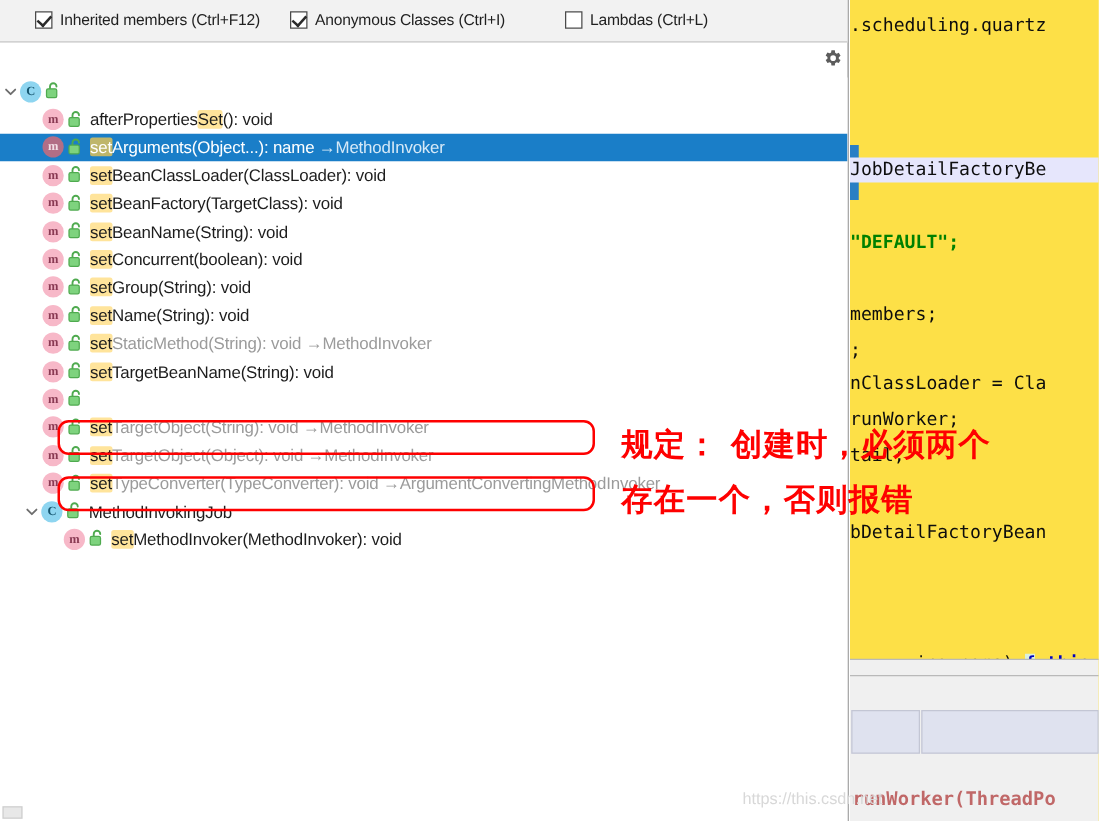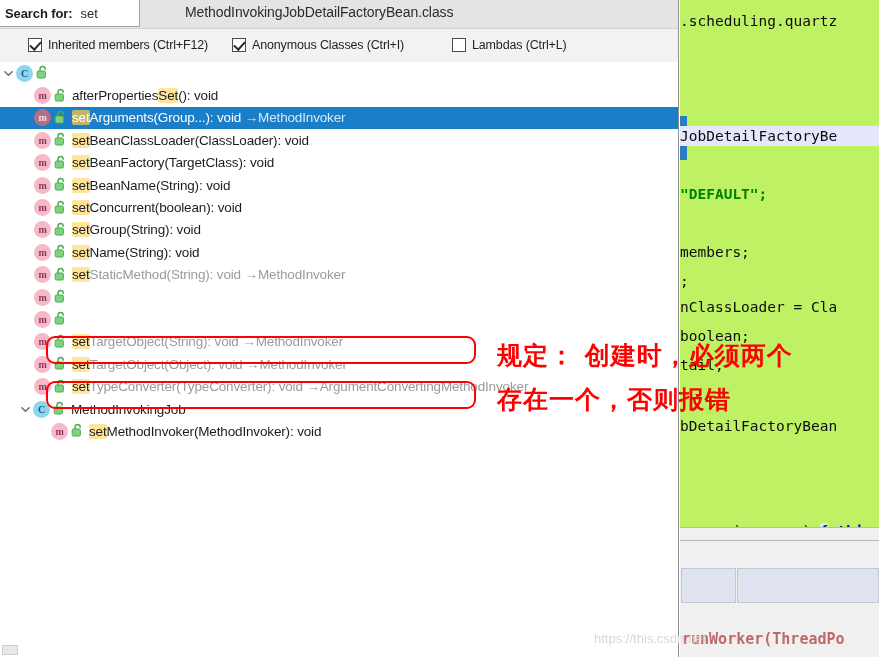--- a/index.html
+++ b/index.html
@@ -101,21 +101,21 @@
 
   
   .redbox{
     position:absolute;border:2.5px solid #fe0000;border-radius:9px;
     pointer-events:none;
   }
 
   
   #editor{
     position:absolute;left:680px;top:0;width:199px;height:657px;
-    background:#bef264;overflow:hidden;
+    background:#fde047;overflow:hidden;
     font-family:"DejaVu Sans Mono","Liberation Mono",monospace;
     font-size:14.5px;
   }
   .code-line{position:absolute;left:0;white-space:pre;line-height:19px;}
   .kw{color:#0000c0;font-weight:bold;}
   .str{color:#008000;font-weight:bold;}
   .plain{color:#0d0d0d;}
   .hl-line{
     position:absolute;left:0;width:199px;height:20px;background:#e6e6fc;
   }
@@ -145,27 +145,20 @@
 
   .scroll-nub{position:absolute;left:2px;bottom:2px;width:14px;height:8px;background:#e8e8e8;border:1px solid #cfcfcf;}
 </style>
 </head>
 <body>
 
 <div id="root">
 
   <div id="structure-panel">
 
-    <div class="sp-header">
-      <div class="search-box">
-        <span class="search-label">Search for:</span>
-        <span class="search-value">set</span>
-      </div>
-      <div class="sp-title">MethodInvokingJobDetailFactoryBean.class</div>
-    </div>
 
     <div class="filter-row">
 
       <div class="chk-item" style="left:28px;">
         <span class="chk-box checked"></span>
         <span class="chk-label">Inherited members (Ctrl+F12)</span>
       </div>
 
       <div class="chk-item" style="left:232px;justify-content:flex-end;">
         <span class="chk-box checked"></span>
@@ -204,21 +197,21 @@
               <rect x="1.2" y="6" width="8.2" height="7" rx="1.3" fill="#7ed37e" stroke="#4faa4f" stroke-width="1"></rect>
             </svg></span>
           <span class="nm"><span>afterProperties</span><span class="hl">Set</span><span class="">(): void</span></span>
         </div>
         <div class="row ind-1 sel">
           <span class="ico mth">m</span>
           <span class="lock"><svg width="13" height="15" viewBox="0 0 13 15">
               <path d="M4 6V4.2A2.6 2.6 0 0 1 9.2 4.2" stroke="#4faa4f" stroke-width="1.5" fill="none" stroke-linecap="round"></path>
               <rect x="1.2" y="6" width="8.2" height="7" rx="1.3" fill="#7ed37e" stroke="#4faa4f" stroke-width="1"></rect>
             </svg></span>
-          <span class="nm"><span class="hl">set</span><span class="">Arguments(Group...): void</span><span class="owner"> →MethodInvoker</span></span>
+          <span class="nm"><span class="hl">set</span><span class="">Arguments(Object...): name</span><span class="owner"> →MethodInvoker</span></span>
         </div>
         <div class="row ind-1">
           <span class="ico mth">m</span>
           <span class="lock"><svg width="13" height="15" viewBox="0 0 13 15">
               <path d="M4 6V4.2A2.6 2.6 0 0 1 9.2 4.2" stroke="#4faa4f" stroke-width="1.5" fill="none" stroke-linecap="round"></path>
               <rect x="1.2" y="6" width="8.2" height="7" rx="1.3" fill="#7ed37e" stroke="#4faa4f" stroke-width="1"></rect>
             </svg></span>
           <span class="nm"><span class="hl">set</span><span class="">BeanClassLoader(ClassLoader): void</span></span>
         </div>
         <div class="row ind-1">
@@ -268,20 +261,21 @@
               <rect x="1.2" y="6" width="8.2" height="7" rx="1.3" fill="#7ed37e" stroke="#4faa4f" stroke-width="1"></rect>
             </svg></span>
           <span class="nm"><span class="hl">set</span><span class="dim">StaticMethod(String): void</span><span class="owner"> →MethodInvoker</span></span>
         </div>
         <div class="row ind-1">
           <span class="ico mth">m</span>
           <span class="lock"><svg width="13" height="15" viewBox="0 0 13 15">
               <path d="M4 6V4.2A2.6 2.6 0 0 1 9.2 4.2" stroke="#4faa4f" stroke-width="1.5" fill="none" stroke-linecap="round"></path>
               <rect x="1.2" y="6" width="8.2" height="7" rx="1.3" fill="#7ed37e" stroke="#4faa4f" stroke-width="1"></rect>
             </svg></span>
+          <span class="nm"><span class="hl">set</span><span class="">TargetBeanName(String): void</span></span>
         </div>
         <div class="row ind-1">
           <span class="ico mth">m</span>
           <span class="lock"><svg width="13" height="15" viewBox="0 0 13 15">
               <path d="M4 6V4.2A2.6 2.6 0 0 1 9.2 4.2" stroke="#4faa4f" stroke-width="1.5" fill="none" stroke-linecap="round"></path>
               <rect x="1.2" y="6" width="8.2" height="7" rx="1.3" fill="#7ed37e" stroke="#4faa4f" stroke-width="1"></rect>
             </svg></span>
         </div>
         <div class="row ind-1">
           <span class="ico mth">m</span>
@@ -343,21 +337,21 @@
     <div class="hl-line" style="top:126px;"></div>
 
     <div class="code-line plain" style="top:12px;">.scheduling.quartz</div>
     <div class="code-line plain" style="top:127px;">JobDetailFactoryBe</div>
     <div class="code-line str" style="top:185px;">"DEFAULT";</div>
 
 
     <div class="code-line plain" style="top:243px;">members;</div>
     <div class="code-line plain" style="top:272px;">;</div>
     <div class="code-line plain" style="top:298px;">nClassLoader = Cla</div>
-    <div class="code-line plain" style="top:327px;">boolean;</div>
+    <div class="code-line plain" style="top:327px;">runWorker;</div>
     <div class="code-line plain" style="top:356px;">tail;</div>
     <div class="code-line plain" style="top:417px;">bDetailFactoryBean</div>
 
     <div class="code-line" style="top:503px;">
       <span class="plain">ing name) </span><span class="brace-hl kw">{</span><span class="plain"> </span><span class="kw">this.n</span>
     </div>
 
     <div class="ed-sep" style="top:527px;"></div>
     <div class="ed-panel" style="top:528px;height:129px;"></div>
     <div class="ed-sep" style="top:540px;"></div>

